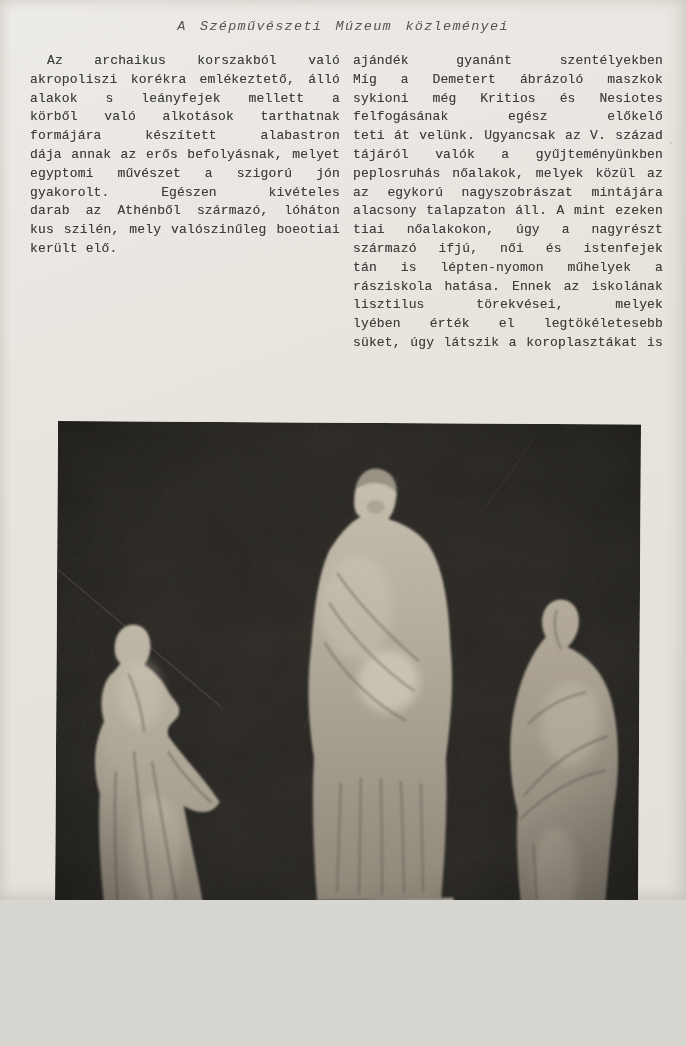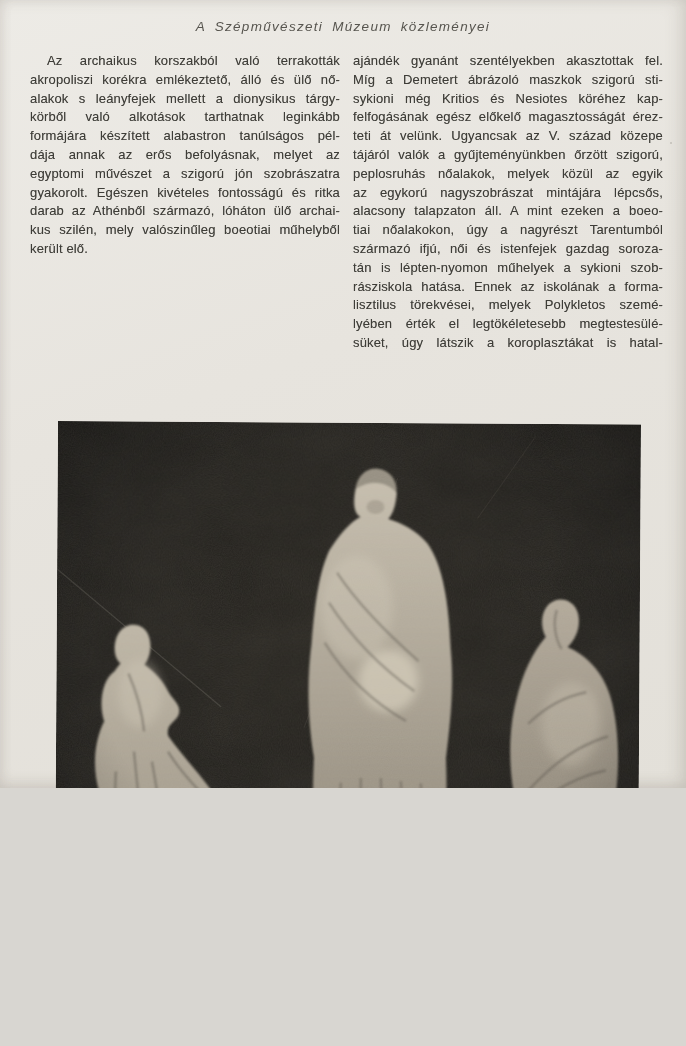--- a/index.html
+++ b/index.html
@@ -1,21 +1,21 @@
 <!DOCTYPE html>
 <html><head>
 <meta charset="utf-8">
 <style>
   html,body{margin:0;padding:0;background:#d8d6d1;}
   .page{
-    position:relative;width:686px;height:788px;overflow:hidden;
+    position:relative;width:686px;height:900px;overflow:hidden;
     background:linear-gradient(160deg,#edebe6 0%,#e7e4de 45%,#e3e0d9 100%);
     box-shadow:inset -7px 0 16px rgba(110,105,95,.14), inset 4px 0 10px rgba(110,105,95,.07),
                inset 0 -6px 14px rgba(110,105,95,.08);
-    font-family:Liberation Sans, sans-serif;
+    font-family:Liberation Mono, monospace;
     color:#3e3d38;
   }
   .running-header{
     position:absolute;top:19px;left:0;right:0;text-align:center;
     font-style:italic;font-size:13.5px;letter-spacing:1.3px;word-spacing:4px;
     color:#57554f;
   }
   .textblock{
     position:absolute;left:30px;top:52px;width:633px;
     display:flex;gap:13px;

